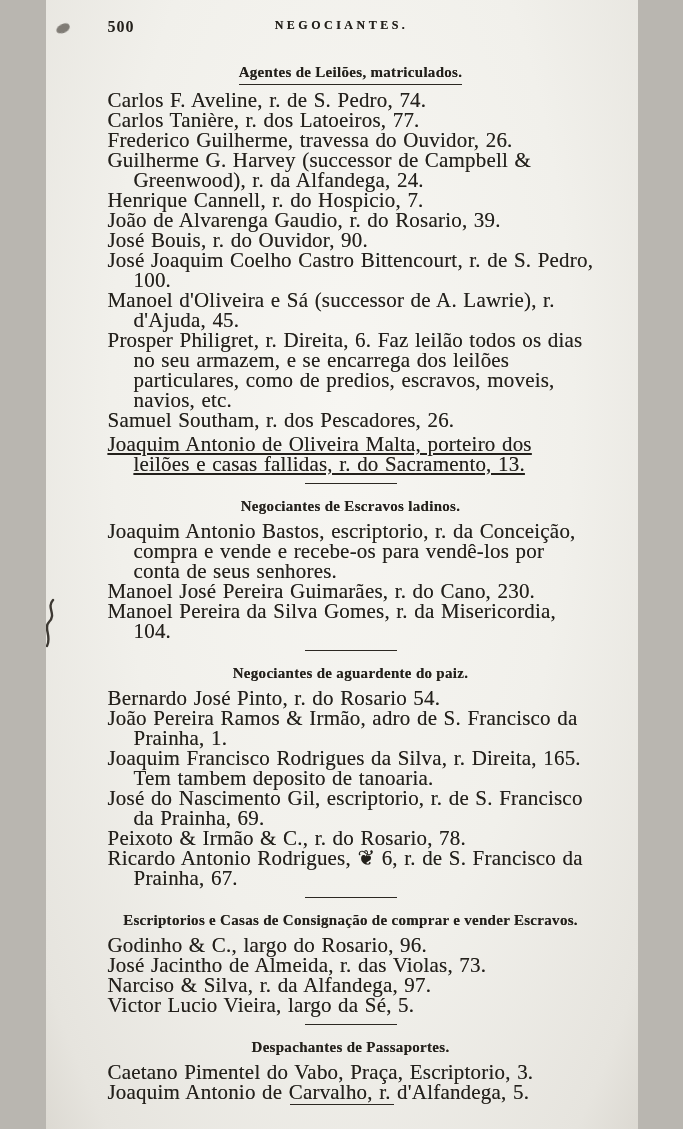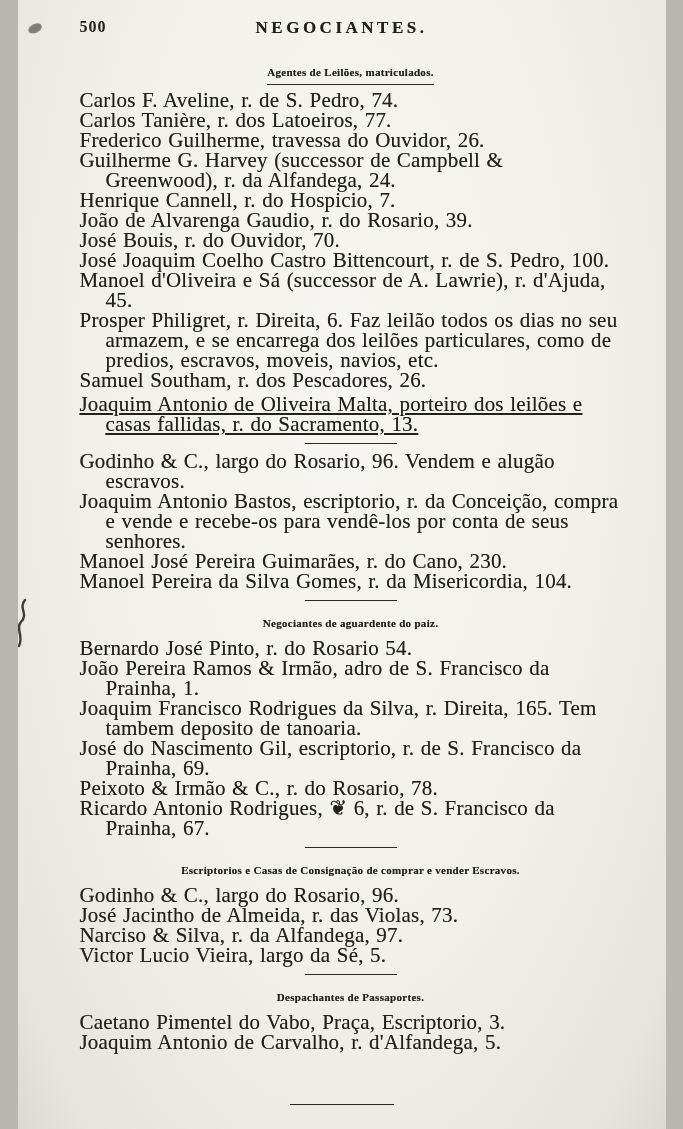--- a/index.html
+++ b/index.html
@@ -2,21 +2,21 @@
 <html><head>
 <meta charset="utf-8">
 <style>
   html, body {
     margin: 0;
     padding: 0;
     background: #b9b6b0;
   }
   .page {
     position: relative;
-    width: 648px;
+    width: 592px;
     height: 1129px;
     margin: 0 auto;
     overflow: hidden;
     box-sizing: border-box;
     background:
       radial-gradient(ellipse at 50% 35%, #f7f6f2 0%, #f1f0eb 55%, #e6e4de 90%, #dcd9d2 100%);
     font-family: "Liberation Serif", "DejaVu Serif", serif;
     color: #23201b;
   }
   .page-header {
@@ -28,32 +28,32 @@
     position: absolute;
     left: 62px;
     top: 18px;
     font-weight: bold;
     font-size: 16px;
     letter-spacing: 1px;
   }
   .running-title {
     text-align: center;
     font-weight: bold;
-    font-size: 17px;
+    font-size: 12px;
     letter-spacing: 3.5px;
     word-spacing: 2px;
     text-shadow: 0 0 0.5px rgba(20,16,10,0.55);
   }
   .content {
     padding: 4px 44px 0 62px;
   }
   .section-heading {
     display: table;
     margin: 12px auto 5px auto;
-    font-size: 11px;
+    font-size: 15px;
     font-weight: bold;
     text-align: left;
     letter-spacing: 0.3px;
     line-height: 20px;
     text-shadow: 0 0 0.4px rgba(20,16,10,0.5);
   }
   .section-heading.underlined {
     border-bottom: 1.4px solid #2c2822;
     padding-bottom: 2px;
   }
@@ -120,32 +120,32 @@
 
   <div class="content" id="sections">
       <section class="section">
         <h2 class="section-heading underlined">Agentes de Leilões, matriculados.</h2>
         <p class="entry">Carlos F. Aveline, r. de S. Pedro, 74.</p>
         <p class="entry">Carlos Tanière, r. dos Latoeiros, 77.</p>
         <p class="entry">Frederico Guilherme, travessa do Ouvidor, 26.</p>
         <p class="entry">Guilherme G. Harvey (successor de Campbell &amp; Greenwood), r. da Alfandega, 24.</p>
         <p class="entry">Henrique Cannell, r. do Hospicio, 7.</p>
         <p class="entry">João de Alvarenga Gaudio, r. do Rosario, 39.</p>
-        <p class="entry">José Bouis, r. do Ouvidor, 70.</p>
+        <p class="entry">José Bouis, r. do Ouvidor, 90.</p>
         <p class="entry">José Joaquim Coelho Castro Bittencourt, r. de S. Pedro, 100.</p>
         <p class="entry">Manoel d'Oliveira e Sá (successor de A. Lawrie), r. d'Ajuda, 45.</p>
         <p class="entry">Prosper Philigret, r. Direita, 6. Faz leilão todos os dias no seu armazem, e se encarrega dos leilões particulares, como de predios, escravos, moveis, navios, etc.</p>
         <p class="entry">Samuel Southam, r. dos Pescadores, 26.</p>
       </section>
       <section class="section spaced">
         <p class="entry">Joaquim Antonio de Oliveira Malta, porteiro dos leilões e casas fallidas, r. do Sacramento, 13.</p>
       </section>
       <div class="divider"></div>
       <section class="section">
-        <p class="entry">Godinho &amp; C., largo do Rosario, 96. Vendem e alugão escravos.</p>
+        <h2 class="section-heading">Negociantes de Escravos ladinos.</h2>
         <p class="entry">Joaquim Antonio Bastos, escriptorio, r. da Conceição, compra e vende e recebe-os para vendê-los por conta de seus senhores.</p>
         <p class="entry">Manoel José Pereira Guimarães, r. do Cano, 230.</p>
         <p class="entry">Manoel Pereira da Silva Gomes, r. da Misericordia, 104.</p>
       </section>
       <div class="divider"></div>
       <section class="section">
         <h2 class="section-heading">Negociantes de aguardente do paiz.</h2>
         <p class="entry">Bernardo José Pinto, r. do Rosario 54.</p>
         <p class="entry">João Pereira Ramos &amp; Irmão, adro de S. Francisco da Prainha, 1.</p>
         <p class="entry">Joaquim Francisco Rodrigues da Silva, r. Direita, 165. Tem tambem deposito de tanoaria.</p>

